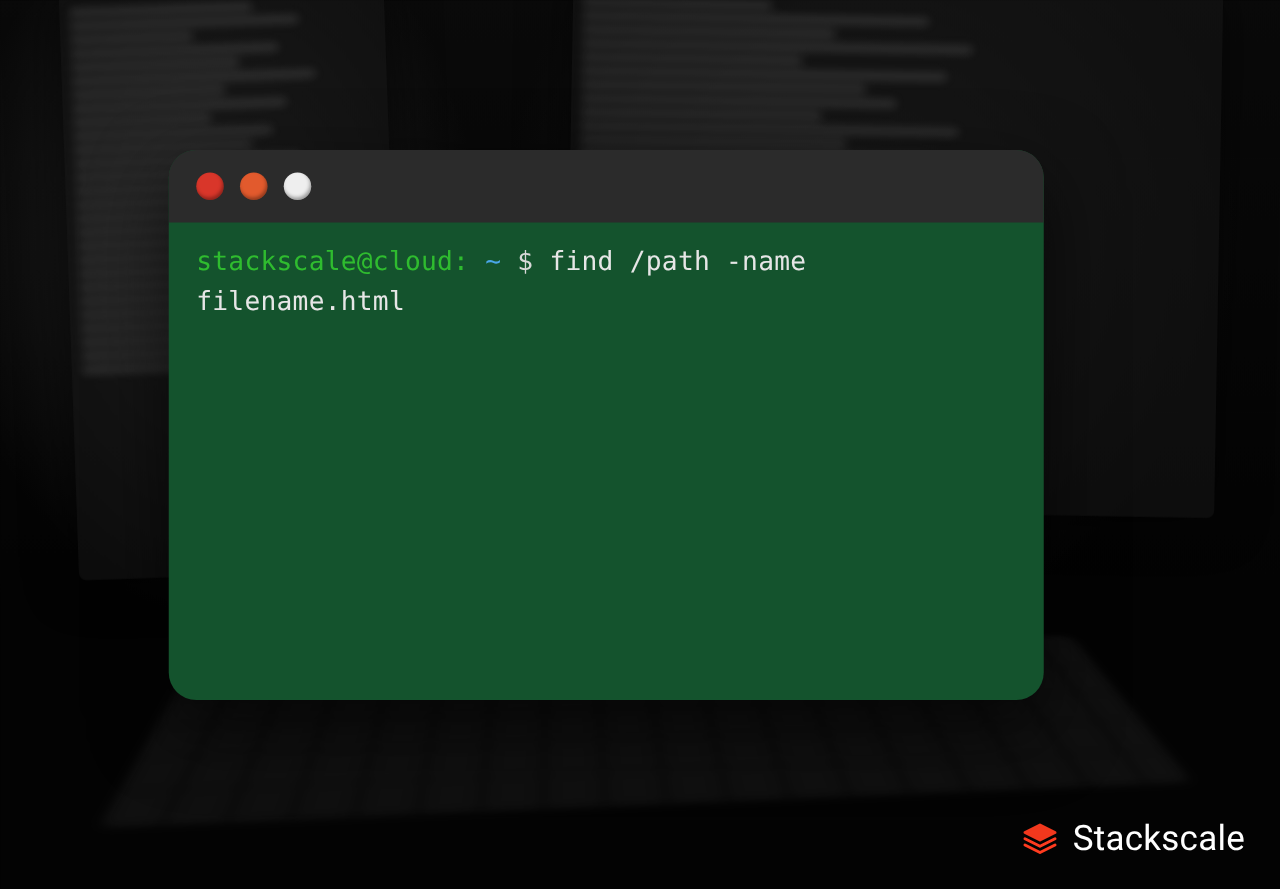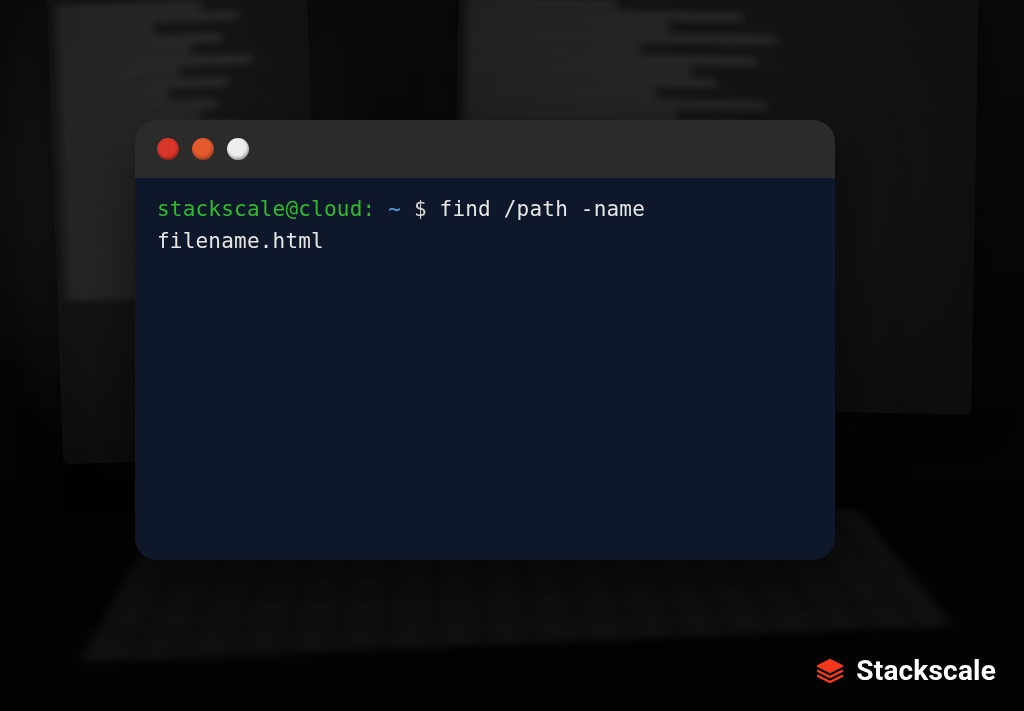--- a/index.html
+++ b/index.html
@@ -55,21 +55,21 @@
     border-radius: 10px;
   }
 
   
   .terminal {
     position: absolute;
     left: 135px;
     top: 120px;
     width: 700px;
     height: 440px;
-    background: #0f172a;
+    background: #14532d;
     border-radius: 22px;
     box-shadow: 0 22px 60px rgba(0,0,0,0.6);
     overflow: hidden;
   }
   .titlebar {
     position: relative;
     height: 58px;
     background: #2b2b2b;
     display: flex;
     align-items: center;
@@ -101,21 +101,21 @@
   
   .brand {
     position: absolute;
     right: 28px;
     bottom: 24px;
     display: flex;
     align-items: center;
     gap: 10px;
     color: #ffffff;
     font-size: 28px;
-    font-weight: 700;
+    font-weight: 400;
     letter-spacing: 0.2px;
   }
   .brand .mark {
     width: 32px; height: 32px;
     position: relative;
   }
   .brand .mark svg { display:block; }
 </style>
 </head>
 <body>

